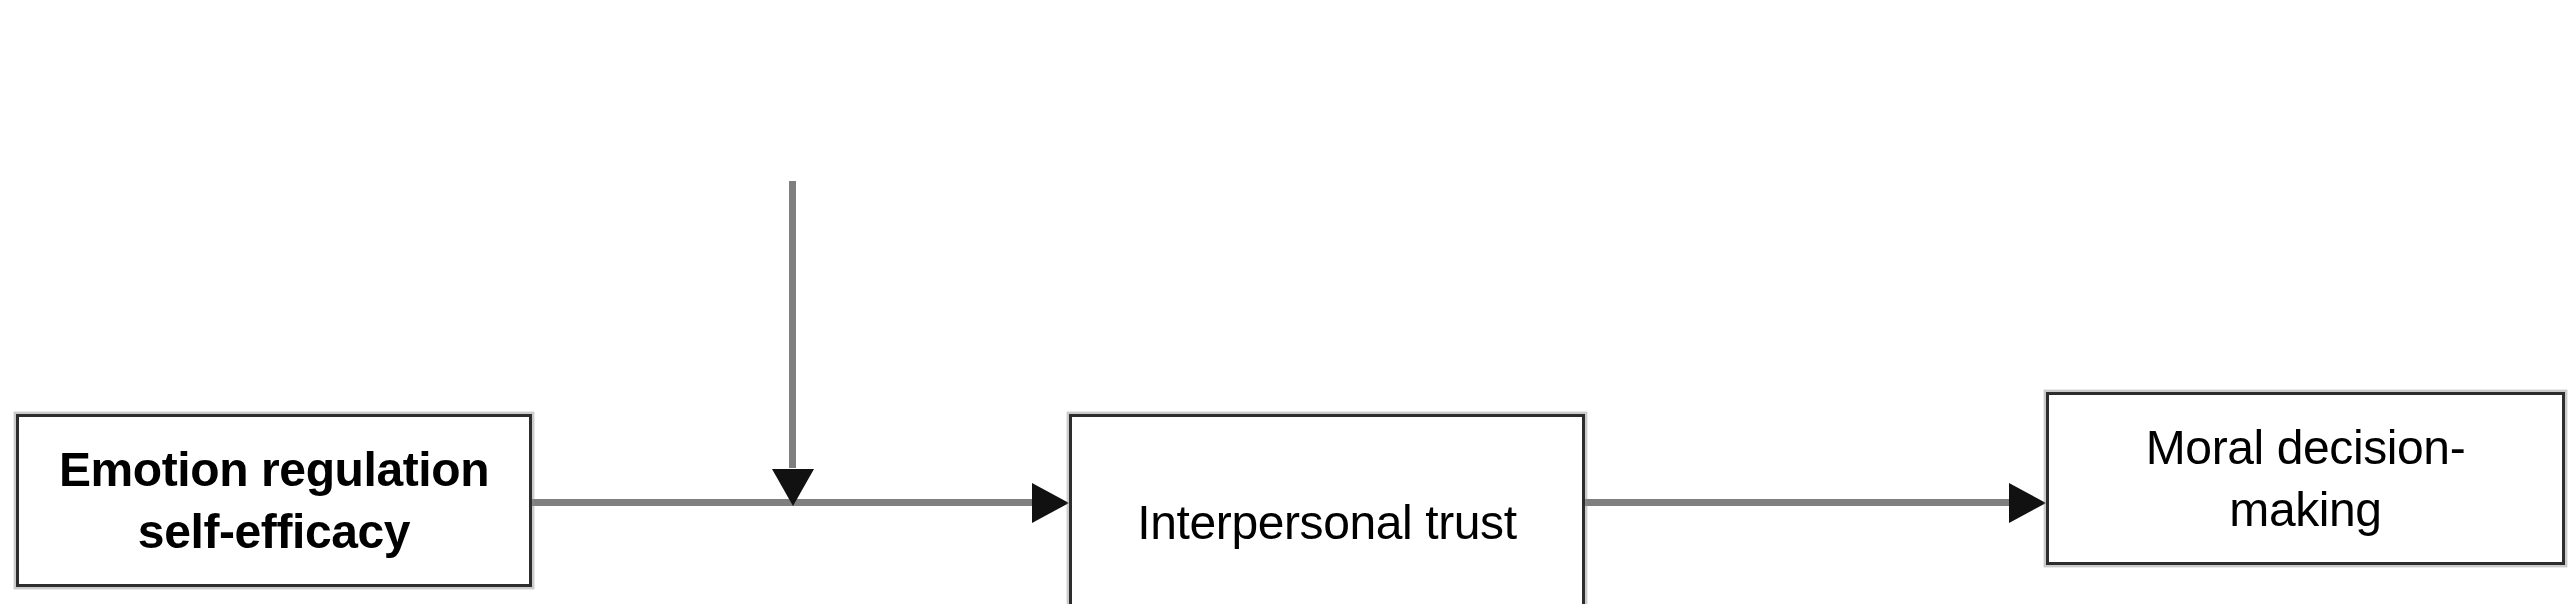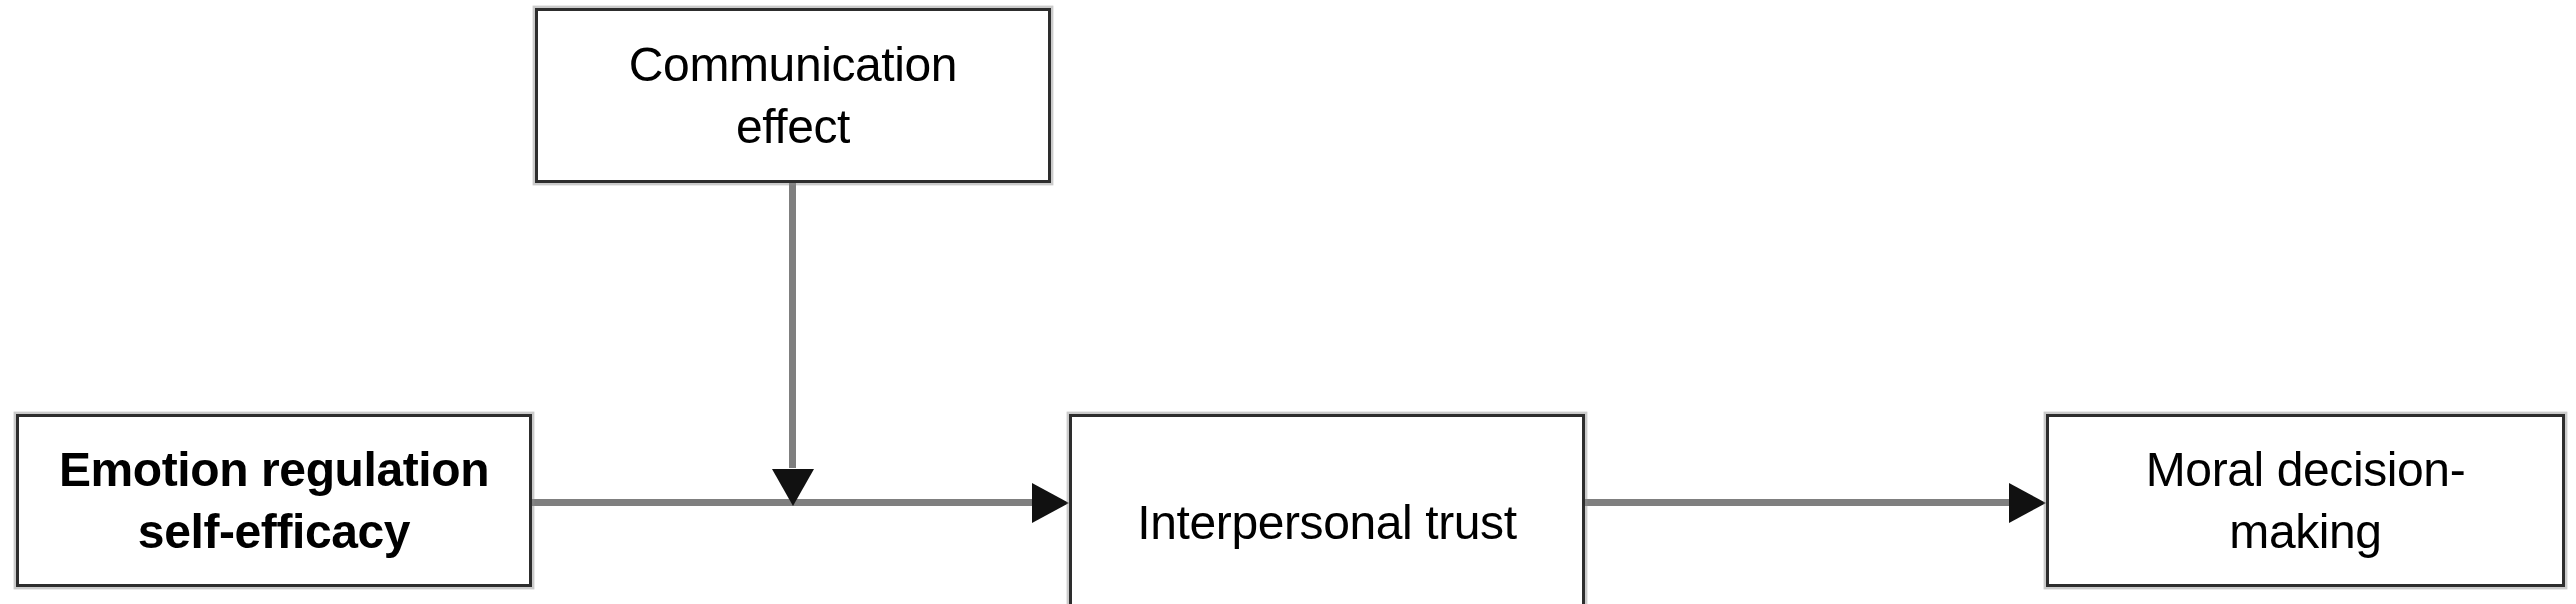--- a/index.html
+++ b/index.html
@@ -27,21 +27,21 @@
     text-align: center;
     color: #000000;
     font-size: 48px;
     line-height: 1.28;
     letter-spacing: -0.4px;
     white-space: pre-line;
   }
   #node-communication { left: 535px;  top: 8px;  width: 516px; height: 175px; }
   #node-emotion       { left: 16px;   top: 414px; width: 516px; height: 173px; font-weight: bold; }
   #node-trust         { left: 1069px; top: 414px; width: 516px; height: 218px; }
-  #node-moral         { left: 2046px; top: 414px; width: 519px; height: 173px; }
+  #node-moral         { left: 2046px; top: 392px; width: 519px; height: 173px; }
 
   .hline {
     position: absolute;
     height: 7.2px;
     background: #7f7f7f;
   }
   #line-emotion-trust { left: 532px;  top: 499px; width: 506px; }
   #line-trust-moral   { left: 1585px; top: 499px; width: 427px; }
 
   .vline {
@@ -79,24 +79,20 @@
 
   <div class="hline" id="line-emotion-trust"></div>
   <div class="arrowhead-right" id="head-trust"></div>
 
   <div class="hline" id="line-trust-moral"></div>
   <div class="arrowhead-right" id="head-moral"></div>
 
   <div class="vline" id="line-communication"></div>
   <div class="arrowhead-down" id="head-path"></div>
 
-  <div class="node" id="node-communication">
-    <span>Communication
-effect</span>
-  </div>
 
   <div class="node" id="node-emotion">
     <span>Emotion regulation
 self-efficacy</span>
   </div>
 
   <div class="node" id="node-trust">
     <span>Interpersonal trust</span>
   </div>
 

